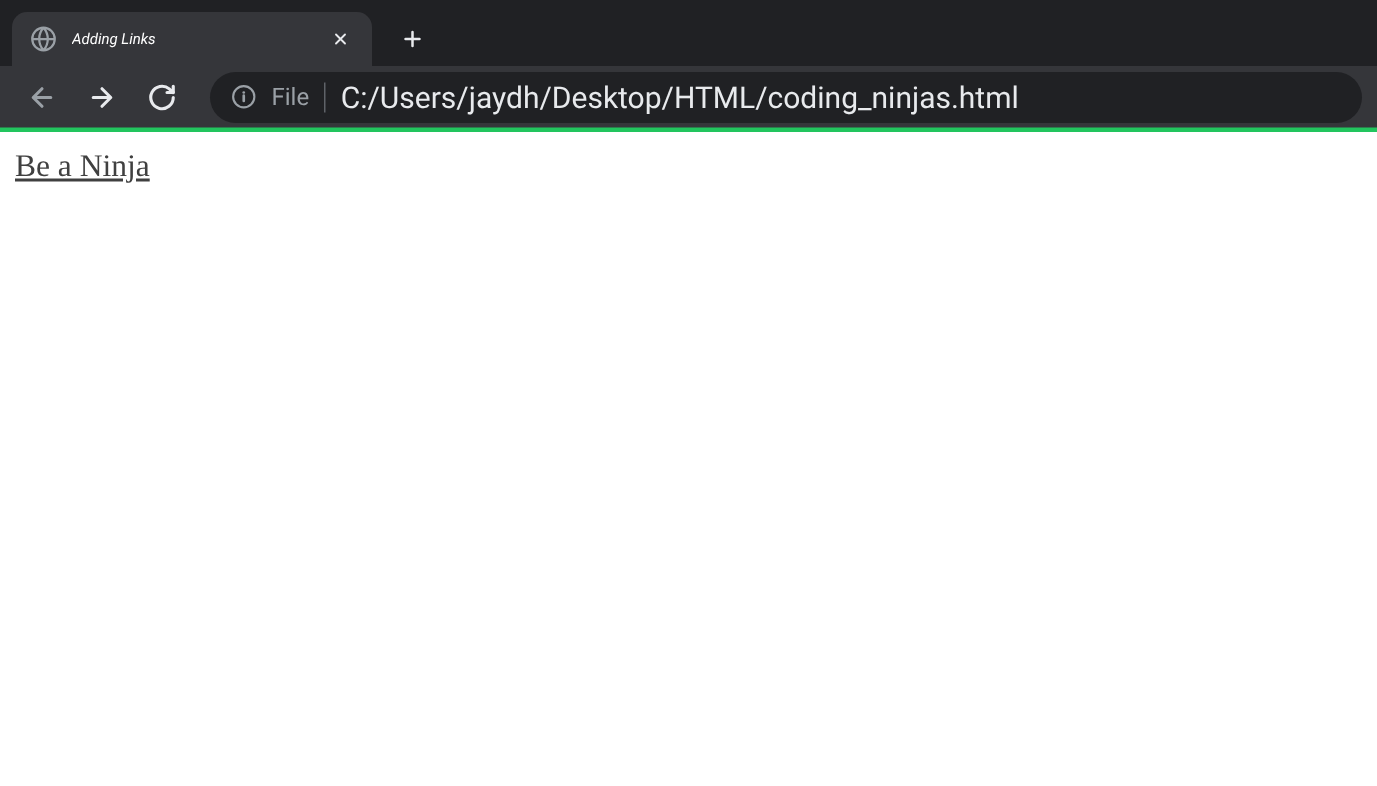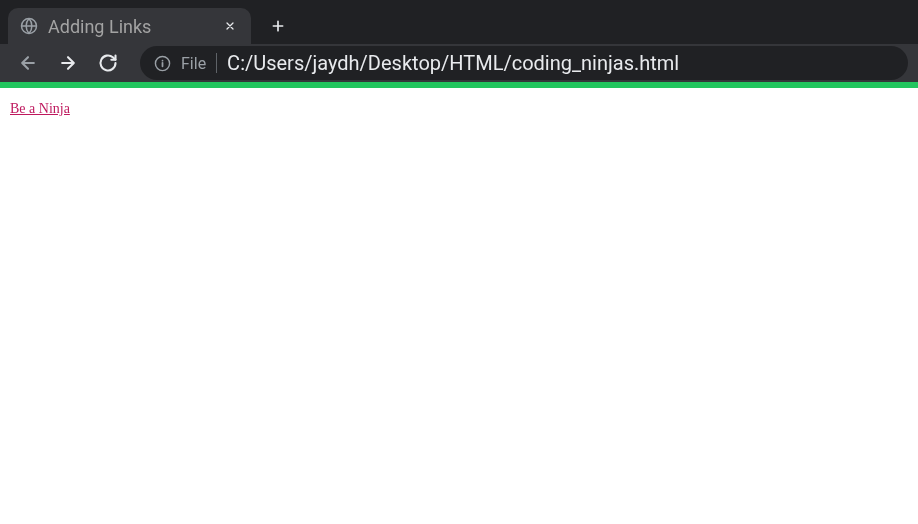--- a/index.html
+++ b/index.html
@@ -41,25 +41,26 @@
       height: 18px;
       display: flex;
       align-items: center;
       justify-content: center;
     }
     .tab-favicon svg {
       width: 18px;
       height: 18px;
     }
     .tab-title {
-      color: #a3a3a3;
-      font-size: 18px;
+      color: #ffffff;
+      font-size: 10px;
       flex: 1;
       white-space: nowrap;
       overflow: hidden;
+      font-style: italic;
     }
     .tab-close {
       width: 18px;
       height: 18px;
       display: flex;
       align-items: center;
       justify-content: center;
       color: #e8eaed;
       border-radius: 50%;
       cursor: pointer;
@@ -85,21 +86,21 @@
       width: 16px;
       height: 16px;
     }
     .toolbar {
       background: #35363a;
       display: flex;
       align-items: center;
       height: 44px;
       padding: 0 10px;
       gap: 4px;
-      border-bottom: 6px solid #22c55e;
+      border-bottom: 3px solid #22c55e;
     }
     .nav-btn {
       width: 36px;
       height: 36px;
       display: flex;
       align-items: center;
       justify-content: center;
       border-radius: 50%;
       cursor: pointer;
       color: #9aa0a6;
@@ -144,24 +145,24 @@
     .url-text {
       color: #e8eaed;
       font-size: 20px;
       white-space: nowrap;
     }
     .page-content {
       padding: 10px;
       background: #fff;
     }
     .page-link {
-      color: #be185d;
+      color: #404040;
       text-decoration: underline;
       font-family: "Times New Roman", Times, serif;
-      font-size: 14px;
+      font-size: 21px;
       cursor: pointer;
       text-align: right;
     }
   </style>
 </head>
 <body>
 
 <div class="browser-chrome">
   <div class="tab-bar">
     <div class="tab">

